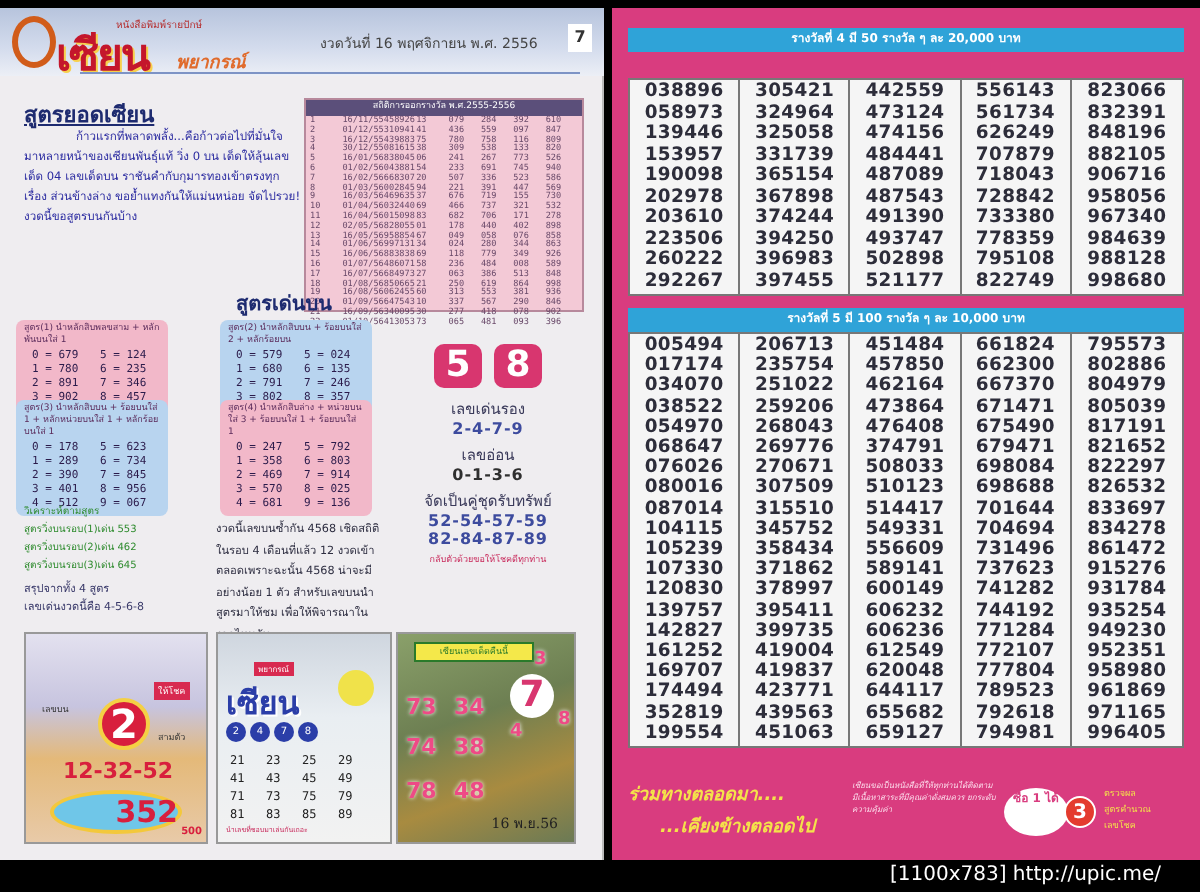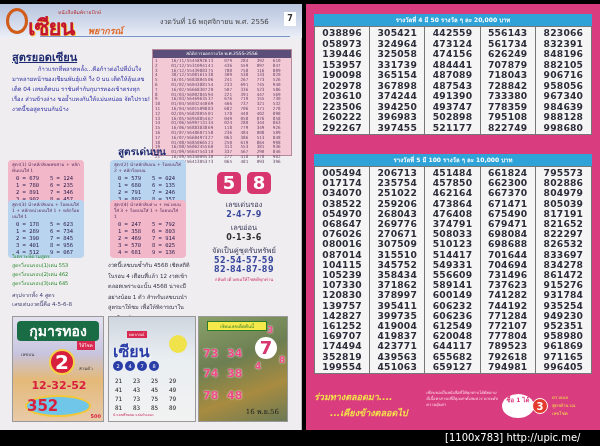--- a/index.html
+++ b/index.html
@@ -56,21 +56,21 @@
 
     
     .ad { position: absolute; top: 312px; height: 106px; border: 1px solid #999; overflow: hidden; }
     .ad1 { left: 12px; width: 92px; background: linear-gradient(180deg, #e3e1ef 0%, #c7c4df 35%, #e4b979 60%, #e8caa8 100%); }
     .ad1-title { position: absolute; left: 4px; top: 4px; width: 82px; height: 20px; background: #1a6c45; color: #fff; border-radius: 4px; font: bold 14px "DejaVu Sans", sans-serif; text-align: center; line-height: 20px; }
     .ad1-tag { position: absolute; left: 64px; top: 24px; background: #d82a50; color: #fff; font-size: 4.5px; padding: 1px 2px; }
     .ad1-small { position: absolute; left: 8px; top: 34px; font-size: 4.5px; color: #333; }
     .ad1-circle { position: absolute; left: 36px; top: 32px; width: 26px; height: 26px; border-radius: 50%; background: #d81f3d; border: 2px solid #f4d045; color: #fff; font: bold 20px "DejaVu Sans", sans-serif; text-align: center; line-height: 22px; }
     .ad1-small2 { position: absolute; left: 66px; top: 48px; font-size: 4.5px; color: #333; }
     .ad1-line { position: absolute; left: 0; width: 92px; top: 62px; text-align: center; font: bold 11px "DejaVu Sans", sans-serif; color: #d81f3d; }
-    .ad1-oval { position: absolute; left: 12px; top: 78px; width: 66px; height: 22px; border-radius: 50%; background: #6fc6e8; border: 2px solid #f3c83b; text-align: left; font: bold 15px "DejaVu Sans", sans-serif; color: #d81f3d; line-height: 18px; }
+    .ad1-oval { position: absolute; left: 12px; top: 78px; width: 66px; height: 22px; border-radius: 50%; background: #6fc6e8; border: 2px solid #f3c83b; text-align: right; font: bold 15px "DejaVu Sans", sans-serif; color: #d81f3d; line-height: 18px; }
     .ad1-price { position: absolute; right: 2px; bottom: 2px; font: bold 5px "DejaVu Sans", sans-serif; color: #d81f3d; }
 
     .ad2 { left: 108px; width: 88px; background: linear-gradient(180deg, #cfd6df 0%, #e9eef2 40%, #f2f2f2 100%); }
     .ad2-name { position: absolute; left: 4px; top: 22px; font: bold 16px "DejaVu Sans", sans-serif; color: #2b3ea8; text-shadow: 1px 1px 0 #fff; }
     .ad2-badge { position: absolute; left: 18px; top: 14px; background: #d82a50; color: #fff; font-size: 4px; padding: 0 2px; }
     .ad2-circle { position: absolute; left: 60px; top: 18px; width: 18px; height: 18px; border-radius: 50%; background: #f0e24a; }
     .ad2-icons { position: absolute; left: 4px; top: 44px; display: flex; gap: 2px; }
     .ad2-icons span { width: 10px; height: 10px; border-radius: 50%; background: #2b3ea8; color: #fff; font-size: 5px; text-align: center; line-height: 10px; }
     .ad2-grid { position: absolute; left: 6px; top: 60px; display: grid; grid-template-columns: repeat(4, 18px); row-gap: 2px; font: 6px "DejaVu Sans Mono", monospace; color: #222; }
     .ad2-foot { position: absolute; left: 4px; bottom: 3px; font-size: 3.5px; color: #c8285a; }
@@ -432,21 +432,20 @@
       <div class="lk-num">2-4-7-9</div>
       <div class="lk-label">เลขอ่อน</div>
       <div class="lk-num dark">0-1-3-6</div>
       <div class="lk-label">จัดเป็นคู่ชุดรับทรัพย์</div>
       <div class="lk-num">52-54-57-59</div>
       <div class="lk-num">82-84-87-89</div>
       <div class="lk-foot">กลับตัวด้วยขอให้โชคดีทุกท่าน</div>
     </div>
 
     <div class="ad ad1">
-      <div class="ad1-title">กุมารทอง</div>
       <div class="ad1-tag">ให้โชค</div>
       <div class="ad1-small">เลขบน</div>
       <div class="ad1-circle">2</div>
       <div class="ad1-small2">สามตัว</div>
       <div class="ad1-line">12-32-52</div>
       <div class="ad1-oval">352</div>
       <div class="ad1-price">500</div>
     </div>
 
     <div class="ad ad2">
@@ -491,21 +490,21 @@
       <div class="ad3-n" style="left:4px; top:50px;">74</div>
       <div class="ad3-n" style="left:28px; top:50px;">38</div>
       <div class="ad3-n" style="left:4px; top:72px;">78</div>
       <div class="ad3-n" style="left:28px; top:72px;">48</div>
       <div class="ad3-date">16 พ.ย.56</div>
     </div>
   </div>
 
   <div class="page right">
     <div class="band" style="top:10px;">รางวัลที่ 4 มี 50 รางวัล ๆ ละ 20,000 บาท</div>
-    <div class="num-table t1" style="top:22px;" id="prize4-table">
+    <div class="num-table t1" style="top:35px;" id="prize4-table">
         <div class="num-col">
           <div class="num-cell">038896</div>
           <div class="num-cell">058973</div>
           <div class="num-cell">139446</div>
           <div class="num-cell">153957</div>
           <div class="num-cell">190098</div>
           <div class="num-cell">202978</div>
           <div class="num-cell">203610</div>
           <div class="num-cell">223506</div>
           <div class="num-cell">260222</div>

